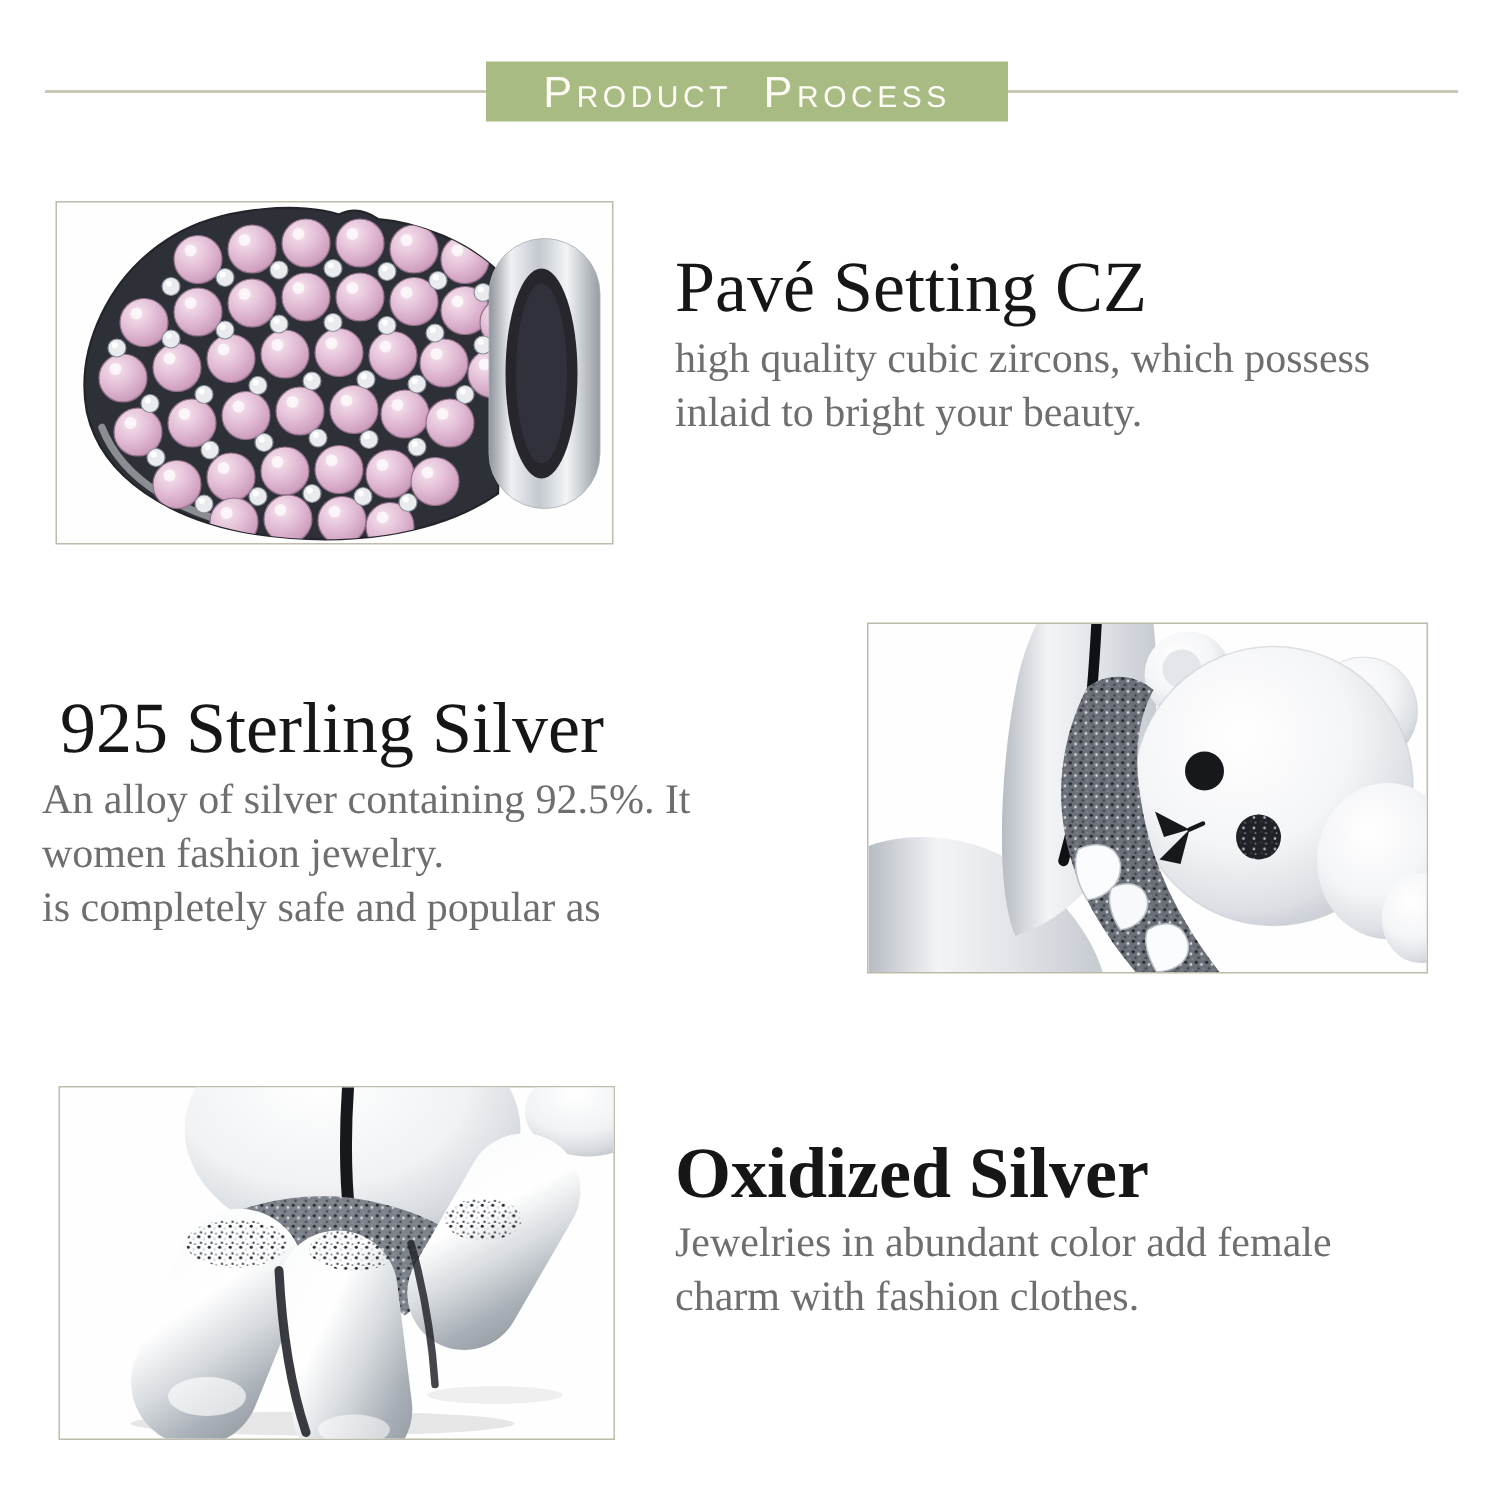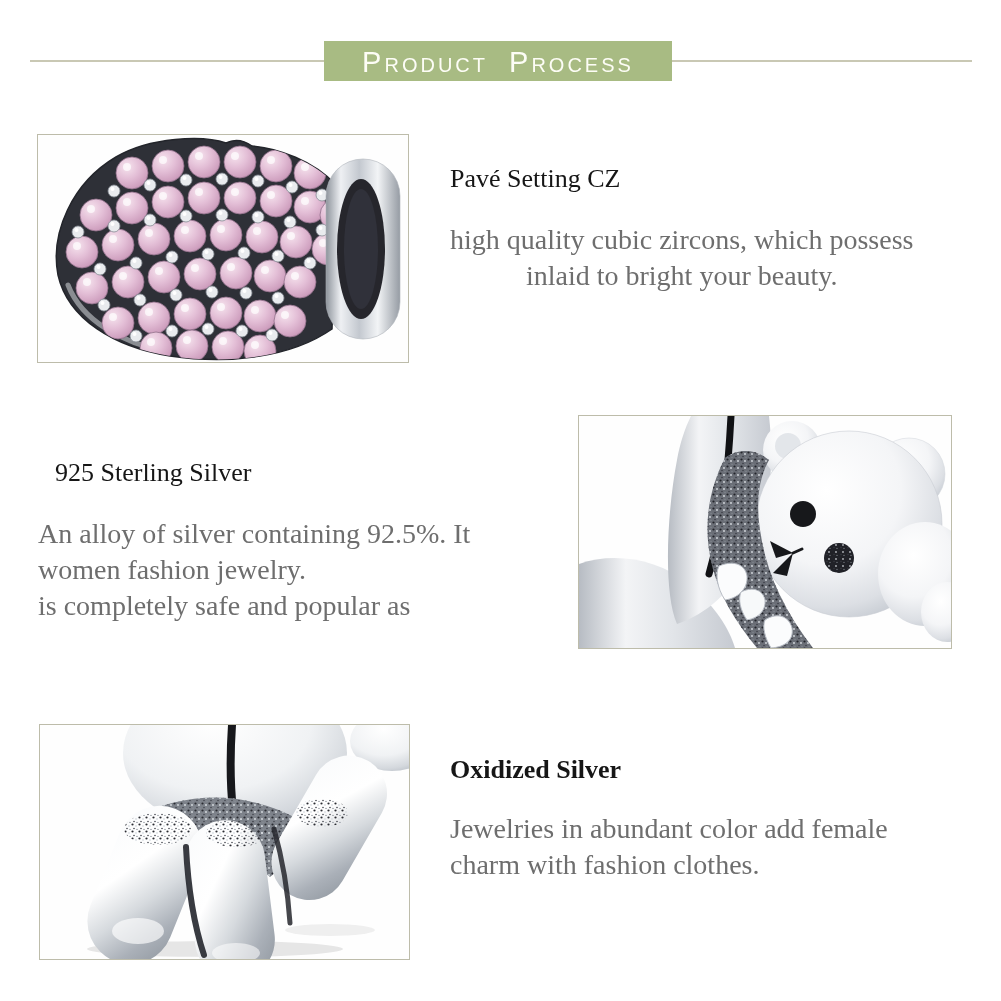--- a/index.html
+++ b/index.html
@@ -21,28 +21,28 @@
     padding-top:2px;
   }
   
   .frame{position:absolute;border:1px solid #bdbcaa;background:#fefefe;box-sizing:border-box;}
   .frame svg{display:block;}
   #frame-pave{left:37px;top:134px;width:372px;height:229px;}
   #frame-bear{left:578px;top:415px;width:374px;height:234px;}
   #frame-legs{left:39px;top:724px;width:371px;height:236px;}
   
   .sec-title{
-    position:absolute;font-size:26px;line-height:1.15;color:#161616;white-space:nowrap;
+    position:absolute;font-size:48px;line-height:1.15;color:#161616;white-space:nowrap;
   }
   .sec-body{position:absolute;color:#6e6e6e;font-size:28px;}
   .sec-body .line{white-space:nowrap;line-height:36px;}
   #title-1{left:450px;top:164px;}
-  #body-1{left:450px;top:222px;text-align:center;}
-  #title-2{left:40px;top:458px;margin-left:15px;}
-  #body-2{left:38px;top:516px;}
+  #body-1{left:450px;top:222px;}
+  #title-2{left:40px;top:458px;}
+  #body-2{left:28px;top:516px;}
   #title-3{left:450px;top:755px;font-weight:bold;}
   #body-3{left:450px;top:811px;}
 </style>
 </head>
 <body>
 
 <div id="page">
 
   <div class="divider"></div>
   <div class="band">

